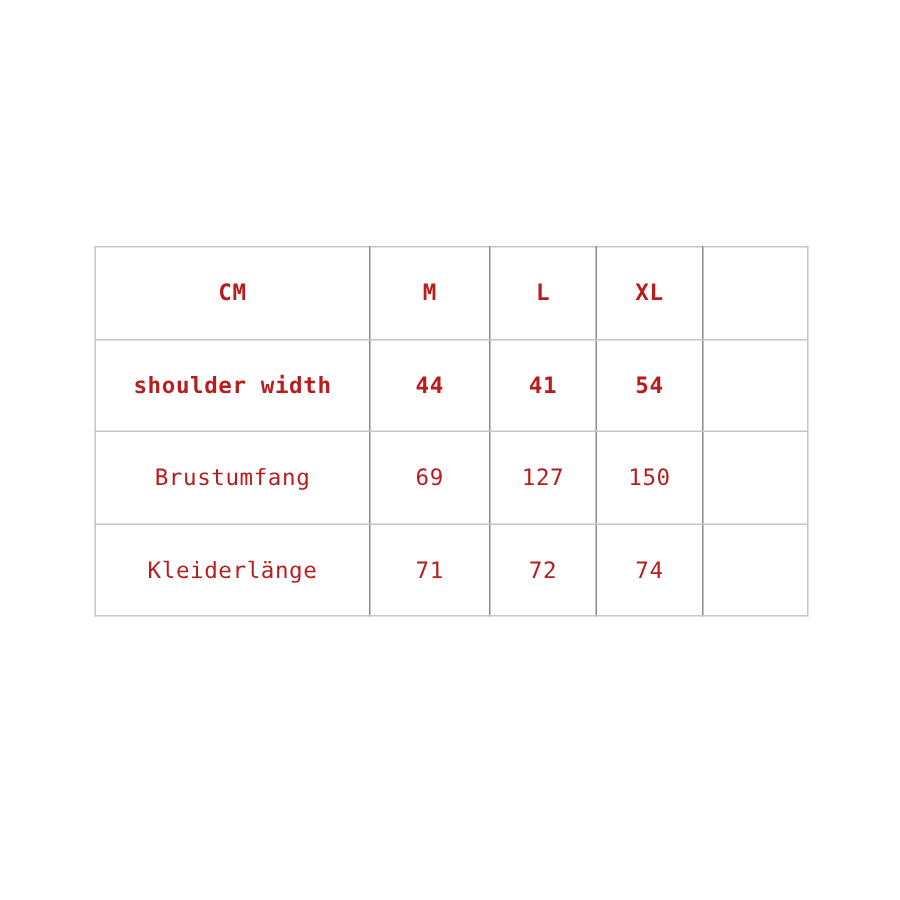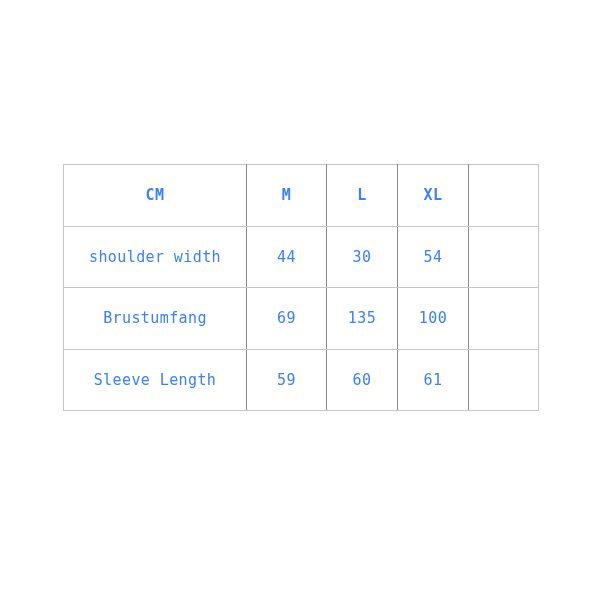--- a/index.html
+++ b/index.html
@@ -30,21 +30,21 @@
   #size-chart col.c-m     { width: 80px;  }
   #size-chart col.c-l     { width: 71px;  }
   #size-chart col.c-xl    { width: 71px;  }
   #size-chart col.c-blank { width: 70px;  }
 
   #size-chart tr { height: 49.4px; }
 
   #size-chart td {
     text-align: center;
     vertical-align: middle;
-    color: #3b82f6;
+    color: #b91c1c;
     font-size: 15px;
     line-height: 1.1;
     letter-spacing: 0.4px;
     padding: 0 2px;
     border-top: 1px solid #c6c6c6;
     border-bottom: 1px solid #c6c6c6;
     border-left: 1px solid #8a8a8a;
     border-right: 1px solid #8a8a8a;
   }
 
@@ -57,21 +57,21 @@
     font-size: 20px;
     font-weight: bold;
     letter-spacing: 1px;
   }
   .hdr-size {
     font-size: 15px;
     font-weight: bold;
   }
 
   
-  .row-emphasis td { font-weight: normal; }
+  .row-emphasis td { font-weight: bold; }
 
   .cell-blank { }
 </style>
 </head>
 <body>
 
 <table id="size-chart">
   <colgroup>
     <col class="c-label">
     <col class="c-m">
@@ -84,35 +84,35 @@
       <td class="hdr-unit">CM</td>
       <td class="hdr-size">M</td>
       <td class="hdr-size">L</td>
       <td class="hdr-size">XL</td>
       <td class="cell-blank"></td>
     </tr>
 
     <tr class="row-emphasis">
       <td>shoulder width</td>
       <td>44</td>
-      <td>30</td>
+      <td>41</td>
       <td>54</td>
       <td class="cell-blank"></td>
     </tr>
 
     <tr>
       <td>Brustumfang</td>
       <td>69</td>
-      <td>135</td>
-      <td>100</td>
+      <td>127</td>
+      <td>150</td>
       <td class="cell-blank"></td>
     </tr>
 
+
     <tr>
-      <td>Sleeve Length</td>
-      <td>59</td>
-      <td>60</td>
-      <td>61</td>
+      <td>Kleiderlänge</td>
+      <td>71</td>
+      <td>72</td>
+      <td>74</td>
       <td class="cell-blank"></td>
     </tr>
-
   </tbody>
 </table>
 
 </body></html>

